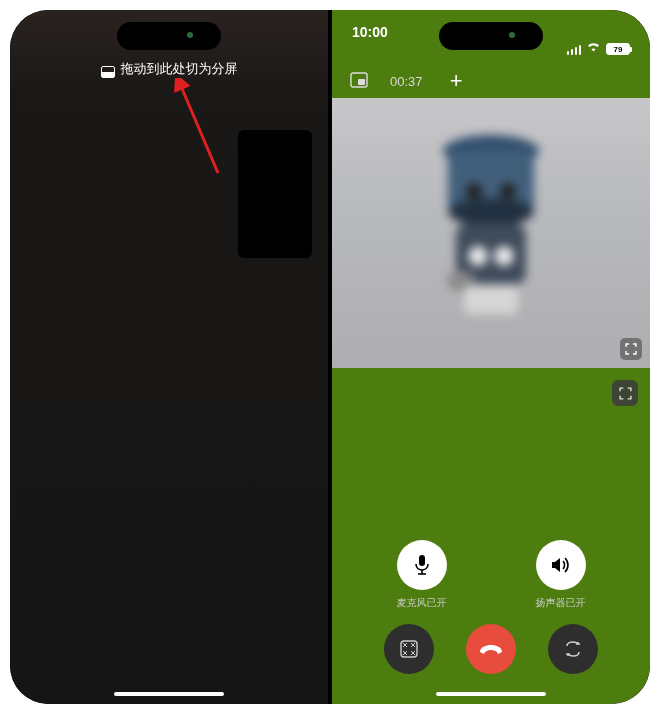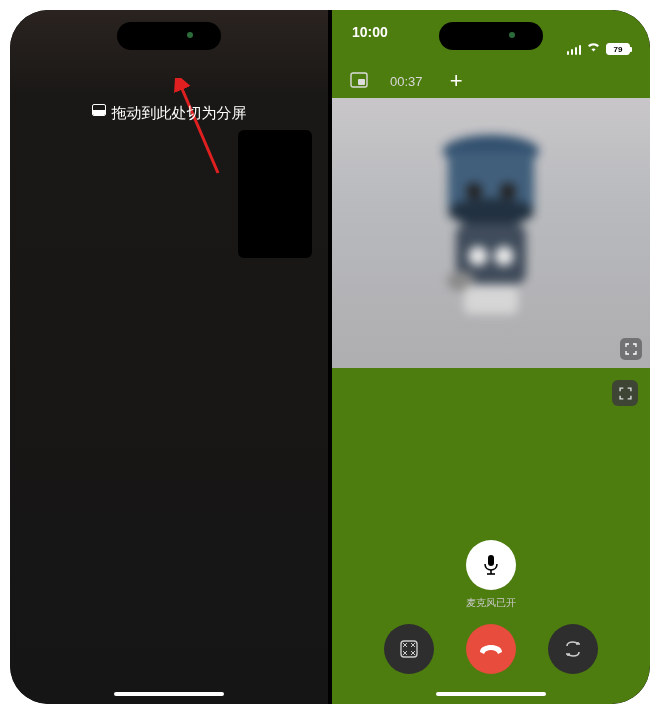--- a/index.html
+++ b/index.html
@@ -53,27 +53,26 @@
       height: 6px;
       background: #2b6b3a;
       border-radius: 50%;
     }
     .split-hint {
       position: absolute;
       top: 50px;
       left: 0;
       right: 0;
       display: flex;
-      align-items: flex-start;
+      align-items: flex-end;
       justify-content: center;
       gap: 6px;
       color: #fff;
-      font-size: 15px;
+      font-size: 13px;
       z-index: 5;
-      margin-top: 44px;
     }
     .split-hint-icon {
       width: 14px;
       height: 12px;
       border: 1.4px solid #fff;
       border-radius: 2px;
       position: relative;
     }
     .split-hint-icon::after {
       content: "";
@@ -362,20 +361,30 @@
           <div class="circle-btn circle-white">
             <svg width="20" height="22" viewBox="0 0 20 22">
                 <rect x="7" y="1" width="6" height="11" rx="3" fill="#000"></rect>
                 <path d="M4 10 C4 14 7 16 10 16 C13 16 16 14 16 10" stroke="#000" stroke-width="1.6" fill="none"></path>
                 <line x1="10" y1="16" x2="10" y2="20" stroke="#000" stroke-width="1.6"></line>
                 <line x1="6" y1="20" x2="14" y2="20" stroke="#000" stroke-width="1.6"></line>
               </svg>
           </div>
           <span class="control-label">麦克风已开</span>
         </div>
+        <div class="control-item">
+          <div class="circle-btn circle-white">
+            <svg width="22" height="20" viewBox="0 0 22 20">
+                <path d="M2 7 H5 L10 3 V17 L5 13 H2 Z" fill="#000"></path>
+                <path d="M13 6 C15 8 15 12 13 14" stroke="#000" stroke-width="1.6" fill="none"></path>
+                <path d="M15 3 C19 7 19 13 15 17" stroke="#000" stroke-width="1.6" fill="none"></path>
+              </svg>
+          </div>
+          <span class="control-label">扬声器已开</span>
+        </div>
       </div>
 
       <div class="control-row row2">
         <div class="circle-btn circle-dark">
           <svg width="20" height="20" viewBox="0 0 20 20">
               <rect x="2" y="2" width="16" height="16" rx="3" fill="none" stroke="#ccc" stroke-width="1.4"></rect>
               <path d="M4 4 L8 8 M12 4 L16 8 M4 12 L8 16 M12 12 L16 16 M4 8 L8 4 M12 8 L16 4 M4 16 L8 12 M12 16 L16 12" stroke="#ccc" stroke-width="1"></path>
             </svg>
         </div>
         <div class="circle-btn circle-red">

